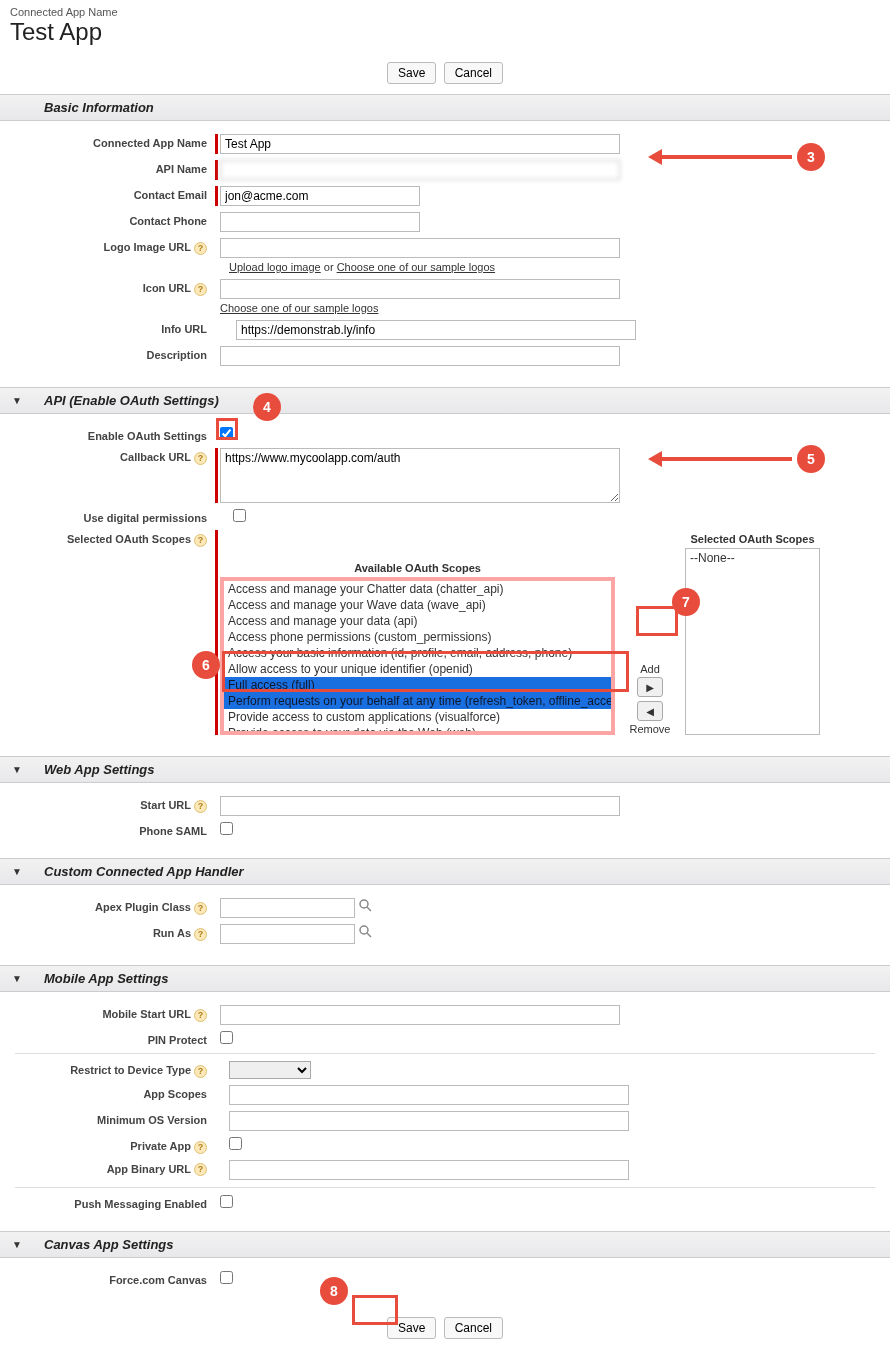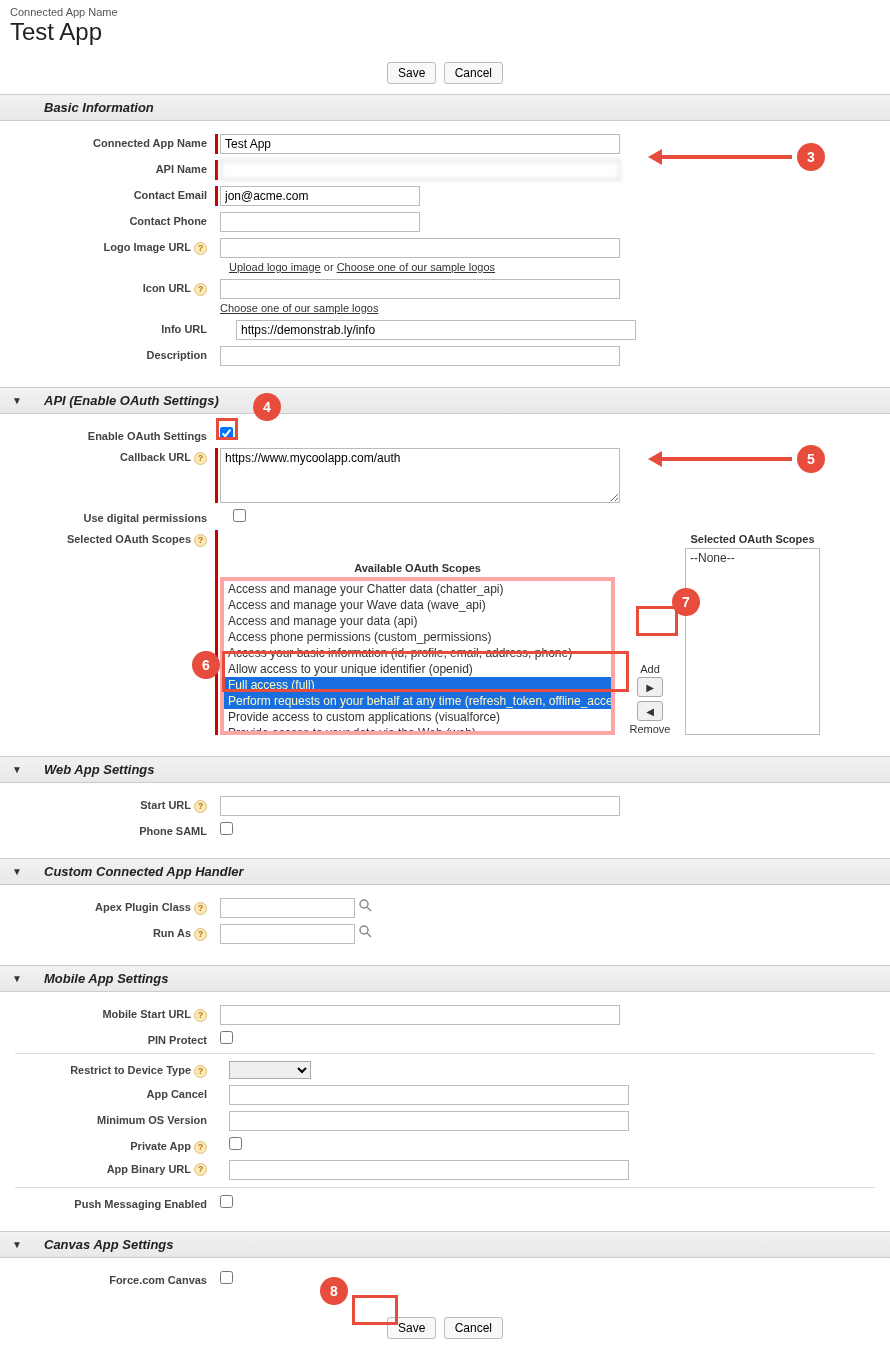--- a/index.html
+++ b/index.html
@@ -26,21 +26,21 @@
 .sub-note { font-size: 11px; color: #333; padding-top: 3px; }
 .section-body { padding: 10px 0 18px; }
 .hr-divider { border-top: 1px solid #ddd; margin: 4px 15px; }
 select.comboblue { background: #4a90e2; color: #fff; border: 1px solid #2a70c2; font-size: 11px; padding: 1px; }
 select.combogrey { border: 1px solid #aaa; font-size: 11px; padding: 1px; }
 .scopes-container { display: flex; align-items: flex-end; }
 .scope-box { border: 4px solid #fca5a5; width: 395px; }
 .scope-box-header { text-align: center; font-weight: bold; font-size: 11px; padding: 3px; }
 .scope-list { height: 150px; overflow: hidden; font-size: 12px; }
 .scope-item { padding: 1px 4px; cursor: pointer; white-space: nowrap; }
-.scope-item.selected { background: #1a6fe0; color: #fef9c3; }
+.scope-item.selected { background: #1a6fe0; color: #0f172a; }
 .scope-buttons { width: 70px; display: flex; flex-direction: column; align-items: center; padding-top: 30px; font-size: 11px; }
 .arrow-btn { width: 26px; height: 20px; border: 1px solid #aaa; border-radius: 3px; background: #f0f0f0; display: flex; align-items: center; justify-content: center; cursor: pointer; margin: 2px 0; font-size: 10px; }
 .selected-box { border: 1px solid #bbb; width: 135px; height: 187px; padding: 2px 4px; font-size: 12px; }
 .selected-box-header { text-align: center; font-weight: bold; font-size: 11px; padding: 3px; }
 .lookup-icon { display: inline-block; width: 16px; height: 16px; margin-left: 3px; cursor: pointer; }
 .lookup-icon svg { width: 16px; height: 16px; }
 .callout { position: absolute; width: 28px; height: 28px; border-radius: 50%; background: #e74c3c; color: #fff; font-weight: bold; display: flex; align-items: center; justify-content: center; font-size: 14px; z-index: 10; }
 .arrow-annotation { position: absolute; z-index: 9; }
 .arrow-line { height: 4px; background: #e74c3c; }
 .arrow-head { width: 0; height: 0; border-top: 8px solid transparent; border-bottom: 8px solid transparent; border-right: 14px solid #e74c3c; position: absolute; left: -14px; top: -6px; }
@@ -247,21 +247,21 @@
   </div>
   <div class="hr-divthings"></div>
   <div class="hr-divider"></div>
   <div class="form-row">
     <div class="form-label"><span>Restrict to Device Type</span><span class="help-icon">?</span></div>
     <div class="form-content">
         <select class="combogrey" style="margin-left:14px;width:82px;"><option></option></select>
       </div>
   </div>
   <div class="form-row">
-    <div class="form-label">App Cancel</div>
+    <div class="form-label">App Scopes</div>
     <div class="form-content">
         <input type="text" class="wide" style="margin-left: 14px;" value="">
       </div>
   </div>
   <div class="form-row">
     <div class="form-label">Minimum OS Version</div>
     <div class="form-content">
         <input type="text" class="wide" style="margin-left: 14px;" value="">
       </div>
   </div>

